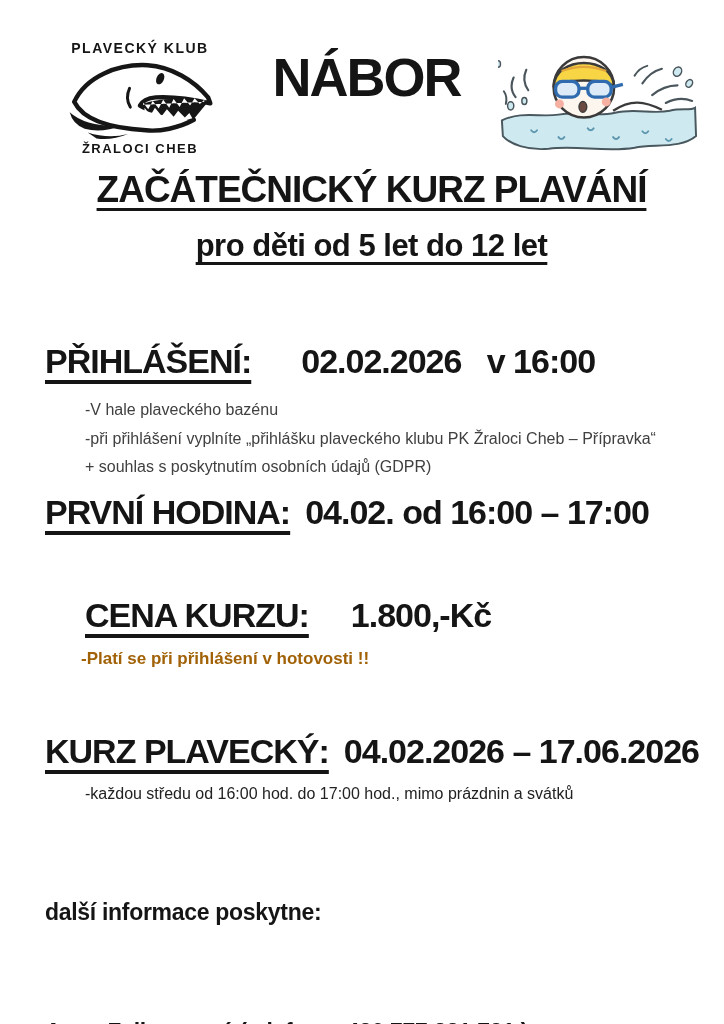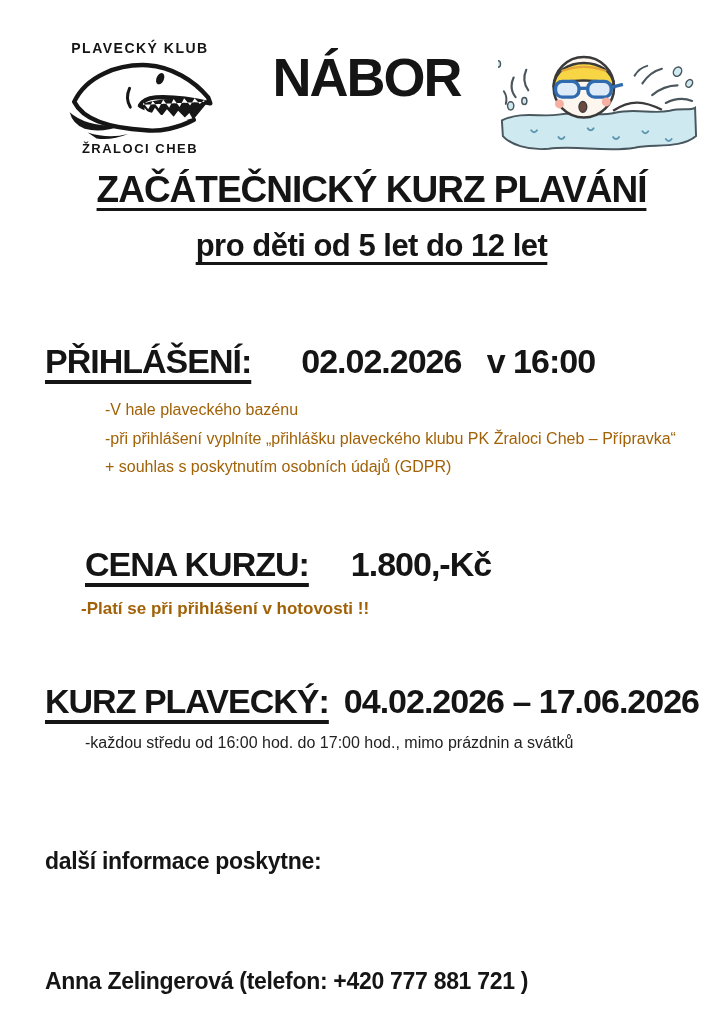--- a/index.html
+++ b/index.html
@@ -39,21 +39,21 @@
     white-space: pre; line-height: 1.2;
   }
   .row .lbl { text-decoration: underline; text-decoration-thickness: 3.5px; text-underline-offset: 7px; flex: 0 0 auto; }
   .gap-lg .val { margin-left: 42px; }
   .gap-sm .val { margin-left: 15px; }
   .row-1 { margin-top: 76px; gap: 8px; }
   .row-2 { margin-top: 10px; }
   .row-3 { margin-top: 62px; margin-left: 40px; }
   .row-4 { margin-top: 62px; }
 
-  .notes { margin: 15px 0 0 60px; font-size: 16px; line-height: 28.5px; color: #a16207; }
+  .notes { margin: 15px 0 0 40px; font-size: 16px; line-height: 28.5px; color: #404040; }
   .note-red { margin: 14px 0 0 36px; font-size: 17px; font-weight: 700; color: #a16207; }
   .note-plain { margin: 13px 0 0 40px; font-size: 16px; color: #222; }
 
   
   .footer { margin-top: 9px; font-size: 23px; font-weight: 700; line-height: 40px; letter-spacing: -0.3px; white-space: pre; }
 </style>
 </head>
 <body>
 
 <div class="page">
@@ -142,20 +142,24 @@
   <div class="row row-1 gap-lg">
     <span class="lbl">PŘIHLÁŠENÍ:</span>
     <span class="val">02.02.2026   v 16:00</span>
   </div>
   <div class="notes">
     <div>-V hale plaveckého bazénu</div>
     <div>-při přihlášení vyplníte „přihlášku plaveckého klubu PK Žraloci Cheb – Přípravka“</div>
     <div>+ souhlas s poskytnutím osobních údajů (GDPR)</div>
   </div>
 
+  <div class="row row-2 gap-sm">
+    <span class="lbl">PRVNÍ HODINA:</span>
+    <span class="val">04.02. od 16:00 – 17:00</span>
+  </div>
 
   <div class="row row-3 gap-lg">
     <span class="lbl">CENA KURZU:</span>
     <span class="val">1.800,-Kč</span>
   </div>
   <div class="note-red">-Platí se při přihlášení v hotovosti !!</div>
 
   <div class="row row-4 gap-sm">
     <span class="lbl">KURZ PLAVECKÝ:</span>
     <span class="val">04.02.2026 – 17.06.2026</span>

